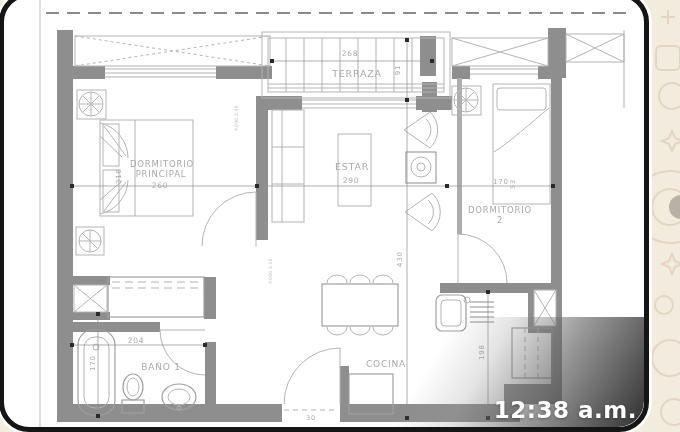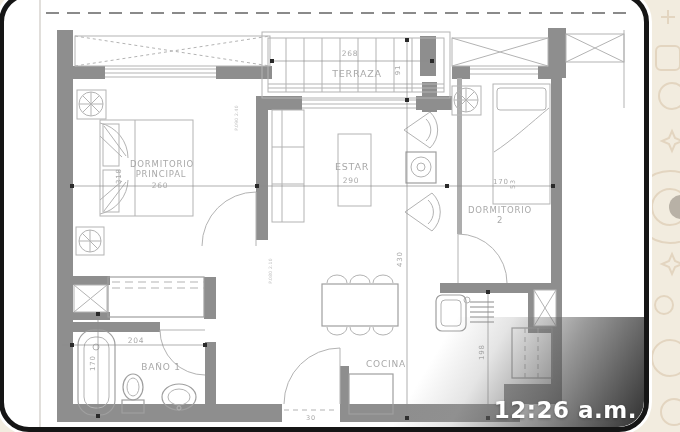--- a/index.html
+++ b/index.html
@@ -321,15 +321,15 @@
           <text x="386" y="367" font-size="9" class="lbl">COCINA</text>
           <text x="484" y="352" font-size="7" class="lbl" transform="rotate(-90 484 352)">198</text>
           <text x="402" y="259" font-size="7" class="lbl" transform="rotate(-90 402 259)">430</text>
           <text x="311" y="420" font-size="6.5" class="lbl">30</text>
           <text x="238" y="118" font-size="4.5" class="lbl faint" transform="rotate(-90 238 118)">P.090 2.40</text>
           <text x="272" y="271" font-size="4.5" class="lbl faint" transform="rotate(-90 272 271)">P.080 2.10</text>
         </g>
     </svg>
 
     <div class="grad"></div>
-    <div class="timestamp">12:26 a.m.</div>
+    <div class="timestamp">12:38 a.m.</div>
   </div>
 </div>
 
 </body></html>

